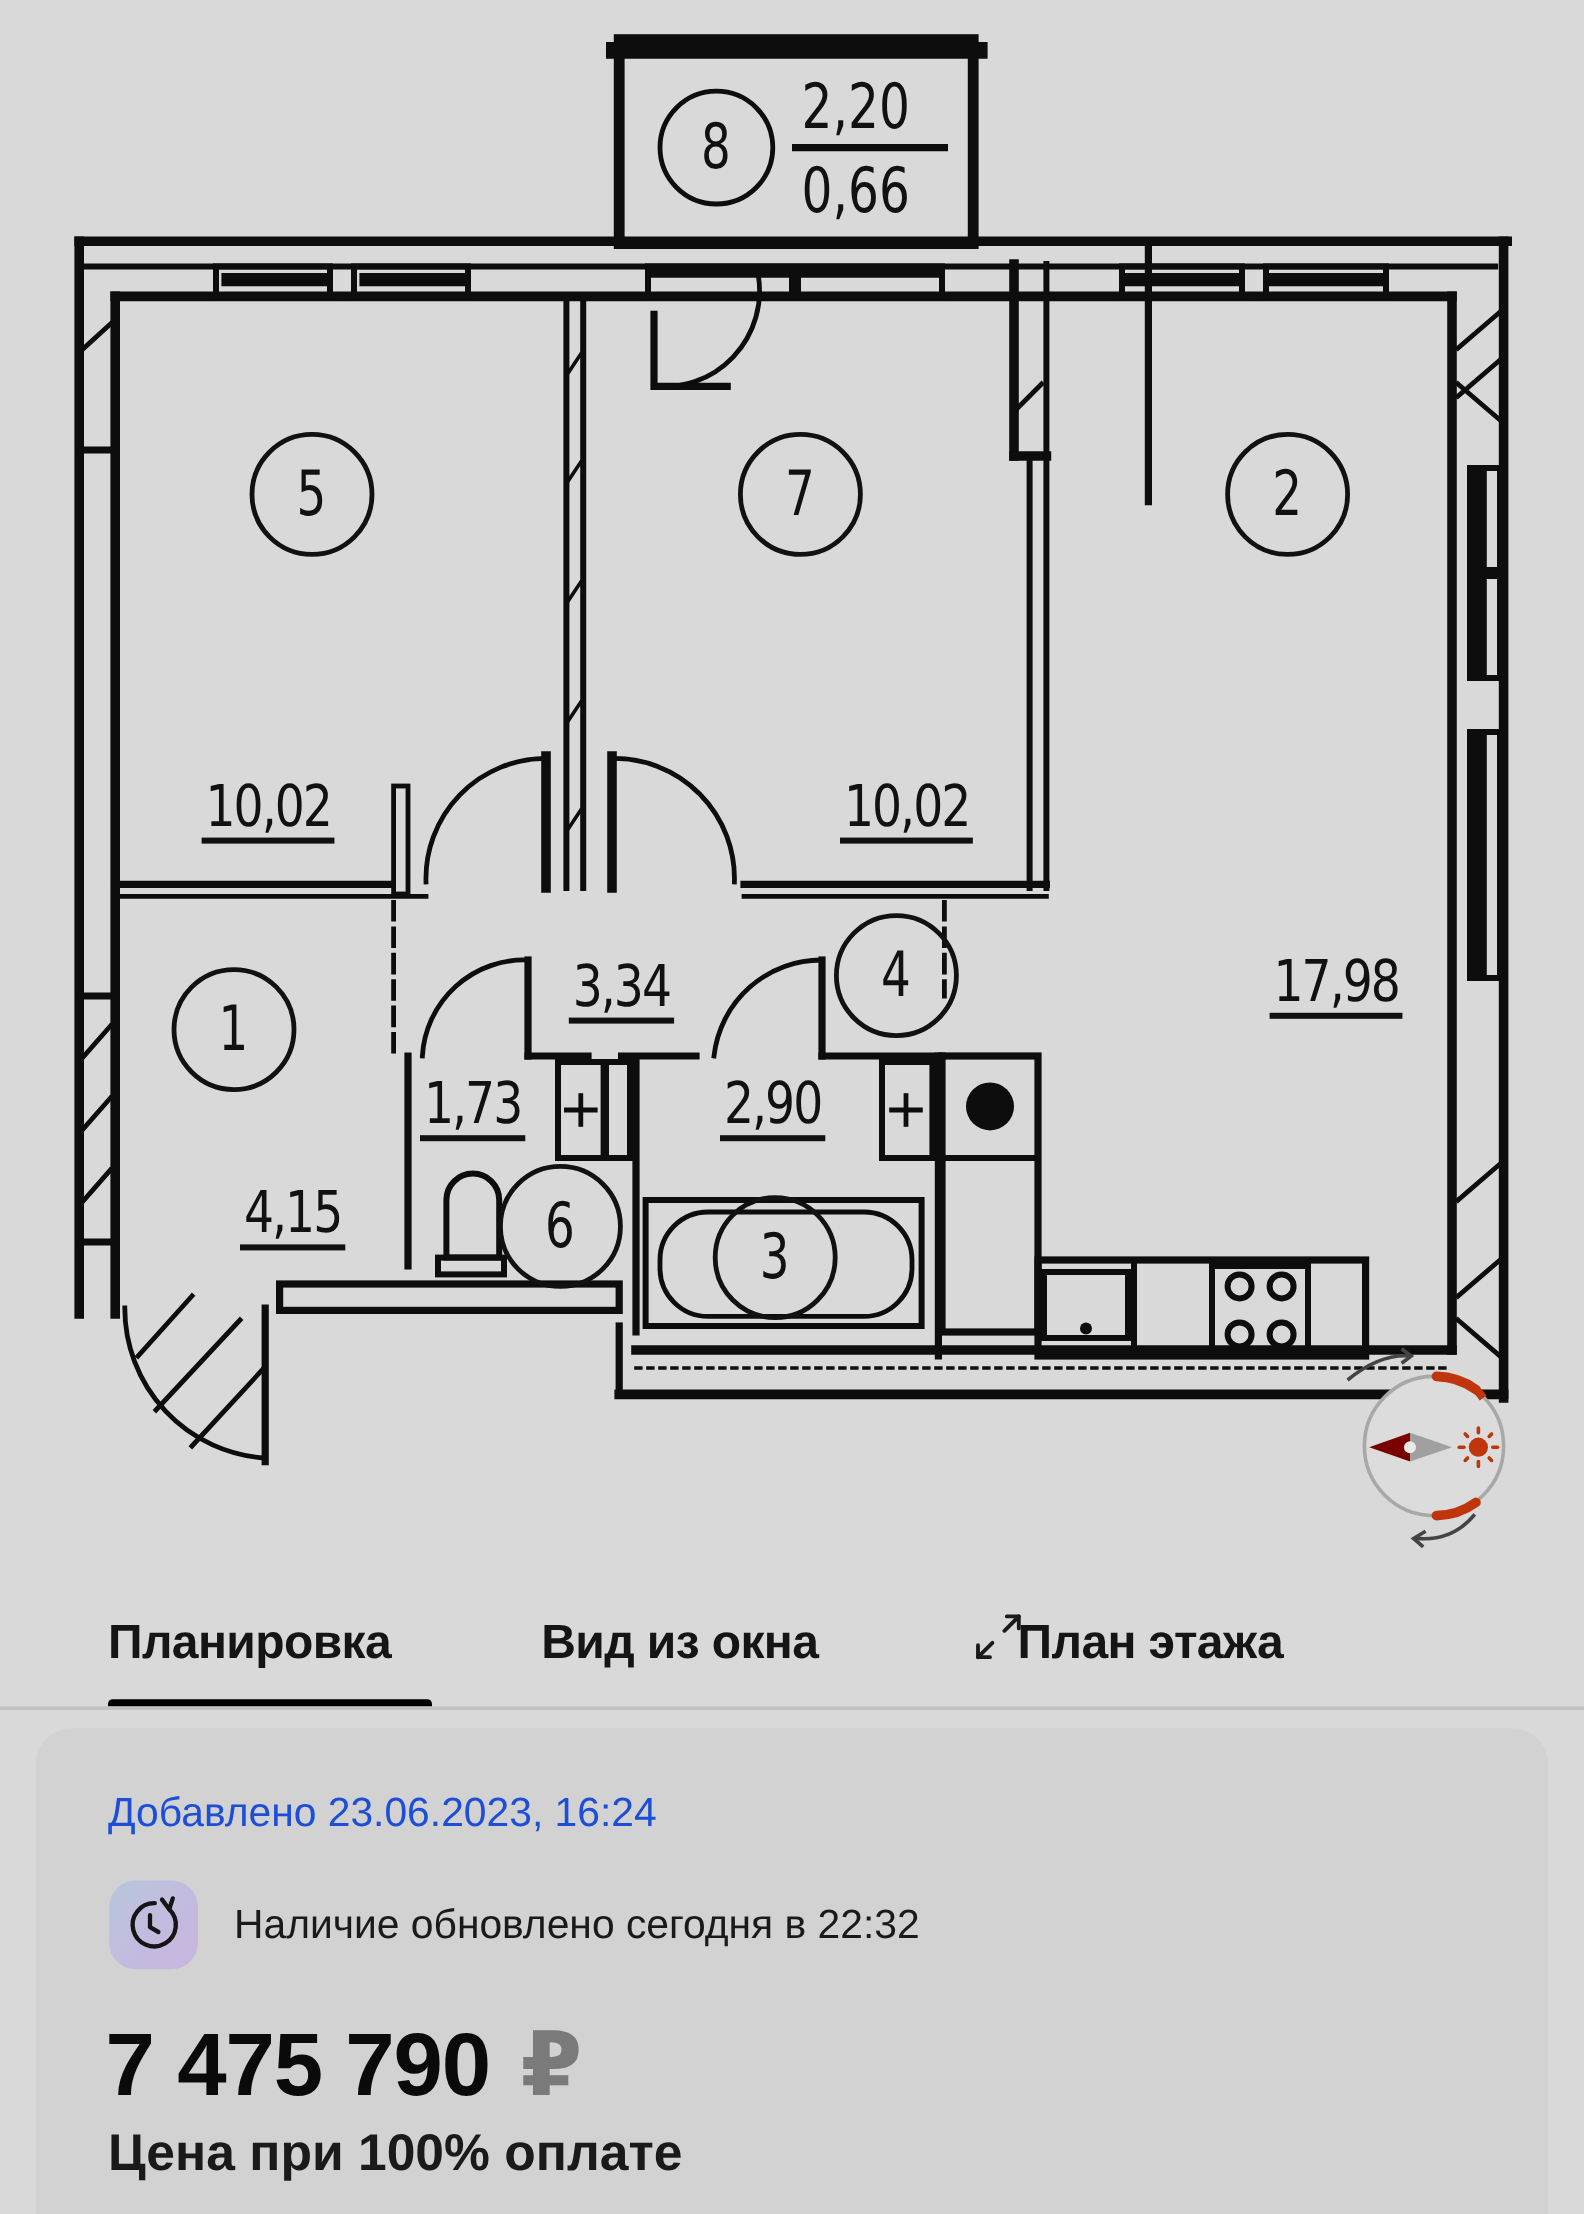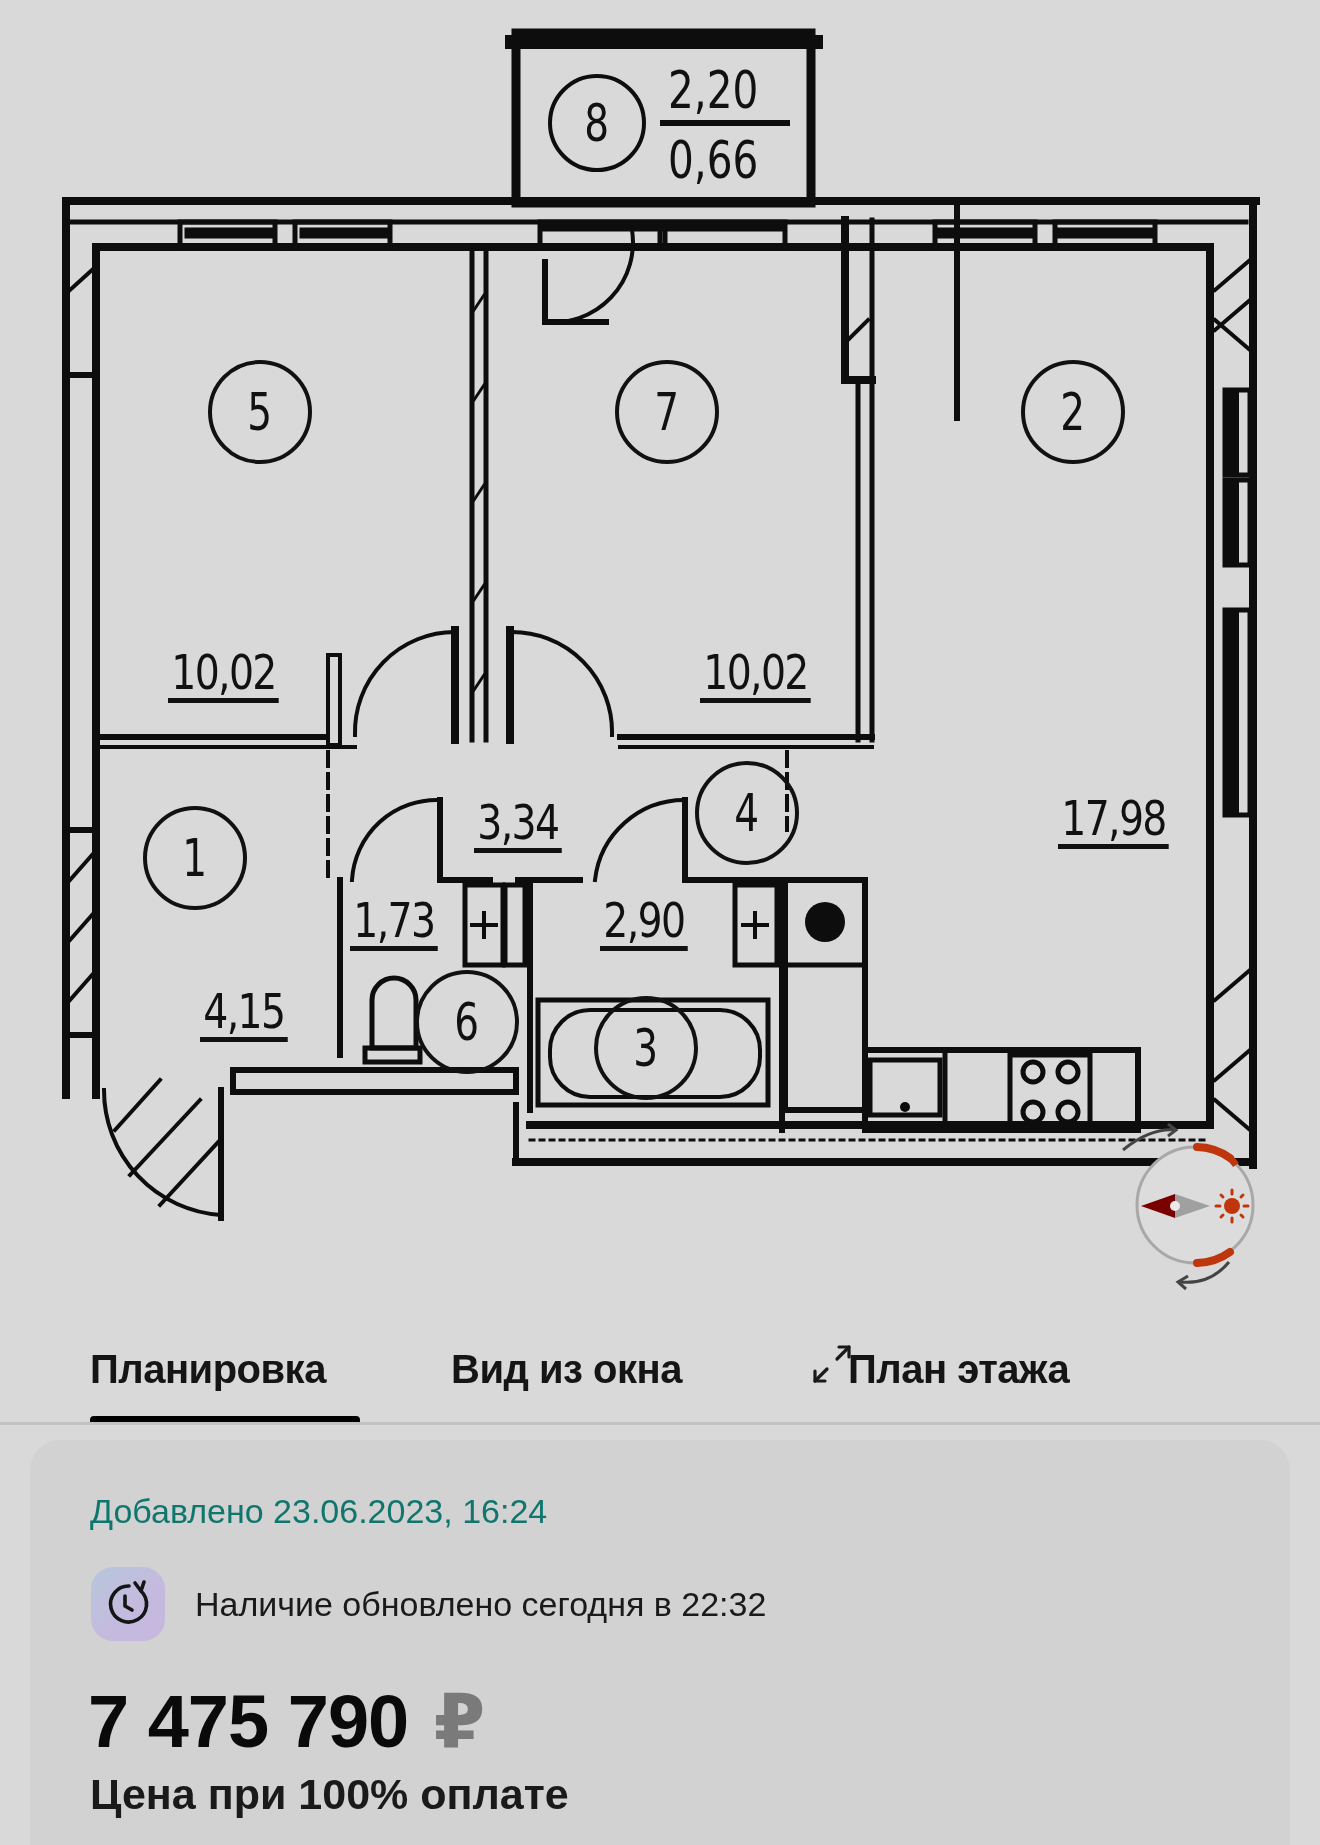--- a/index.html
+++ b/index.html
@@ -36,21 +36,21 @@
     position:absolute; top:17px; font-size:40px; font-weight:700; color:#151515;
     letter-spacing:-0.5px; cursor:pointer;
   }
   .tab-underline { position:absolute; left:90px; top:86px; width:270px; height:6px; background:#000; border-radius:4px 4px 0 0; }
   .tabs-sep { position:absolute; left:0; top:1422px; width:1320px; height:3px; background:#c2c2c4; }
   .expand-icon { position:absolute; left:811px; top:1343px; width:42px; height:42px; }
   .card {
     position:absolute; left:30px; top:1440px; width:1260px; height:460px;
     background:#d2d2d2; border-radius:30px;
   }
-  .added { position:absolute; left:90px; top:1492px; font-size:34px; font-weight:500; color:#0f766e; }
+  .added { position:absolute; left:90px; top:1492px; font-size:34px; font-weight:500; color:#1d4ed8; }
   .avail-icon {
     position:absolute; left:91px; top:1567px; width:74px; height:74px; border-radius:22px;
     background:linear-gradient(135deg,#b8c6dc 0%,#c4bade 60%,#c8b6de 100%);
   }
   .avail-text { position:absolute; left:195px; top:1585px; font-size:34px; font-weight:400; color:#1a1a1a; }
   .price { position:absolute; left:88px; top:1678px; font-size:74px; font-weight:700; color:#0a0a0a; letter-spacing:-1px; }
   .price .cur { color:#7a7a7a; margin-left:6px; }
   .price-note { position:absolute; left:90px; top:1770px; font-size:43px; font-weight:600; color:#1a1a1a; }
 </style>
 </head>

